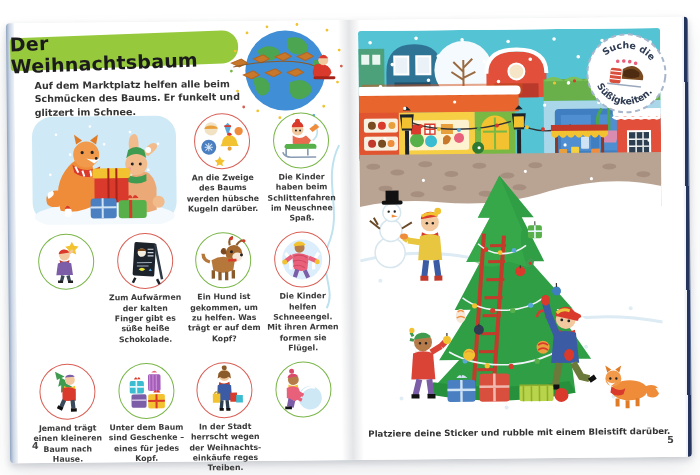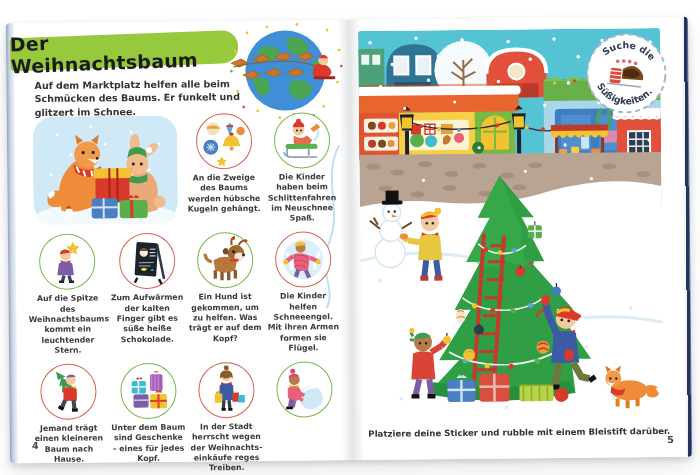--- a/index.html
+++ b/index.html
@@ -181,21 +181,21 @@
               <path d="M33,12 h8" stroke="#d93a2b" stroke-width="2"></path>
             <circle cx="14" cy="37" r="9" fill="#4a7fc1"></circle>
             <path d="M14,32 v10 M9,37 h10 M10,33 l8,8 M18,33 l-8,8" stroke="#cfe3f5" stroke-width="1.2"></path>
             <path d="M30,32 a9,9 0 0 1 18,0 l2,4 h-22z" fill="#f2c230"></path>
             <circle cx="39" cy="39" r="2.5" fill="#e8a03c"></circle>
             <path d="M36,22 q3,-5 6,0 q-3,3 -6,0z" fill="#d93a2b"></path>
             <circle cx="50" cy="18" r="5" fill="#ef8d3c"></circle>
             <path d="M27,48 l2,4 4,1 -3,3 1,4 -4,-2 -4,2 1,-4 -3,-3 4,-1z" fill="#f2c230"></path>
           </svg>
         </div>
-        <figcaption>An die Zweige des Baums werden hübsche Kugeln gehängt.</figcaption>
+        <figcaption>An die Zweige des Baums werden hübsche Kugeln darüber.</figcaption>
       </figure>
 
       <figure class="cell">
         <div class="ring ring-green">
           <svg viewBox="0 0 60 60">
             <path d="M46,10 C52,18 50,26 44,30" stroke="#bfe2ef" stroke-width="2" fill="none"></path>
             <circle cx="26" cy="17" r="7" fill="#f3c9a0"></circle>
             <path d="M19,14 a7,7 0 0 1 14,0z" fill="#d93a2b"></path>
               <circle cx="26" cy="7" r="3" fill="#d93a2b"></circle>
             <circle cx="24" cy="18" r="1.2" fill="#222"></circle>
@@ -215,21 +215,20 @@
             <path d="M37,6 l2.5,5 5.5,1 -4,4 1,5.5 -5,-2.5 -5,2.5 1,-5.5 -4,-4 5.5,-1z" fill="#f2c230"></path>
             <path d="M34,20 l4,-4" stroke="#f3c9a0" stroke-width="3"></path>
             <circle cx="28" cy="22" r="6.5" fill="#f3c9a0"></circle>
             <path d="M21,21 a7,7 0 0 1 13,-2z" fill="#d93a2b"></path>
             <path d="M22,28 q6,4 12,0 l-1,5 -10,0z" fill="#c0392b"></path>
             <path d="M20,32 q8,-4 16,0 l2,14 -20,0z" fill="#7b5ea7"></path>
             <path d="M24,46 l-2,8 4,0 2,-7z M34,46 l2,8 -4,0 -2,-7z" fill="#3a4a5a"></path>
             <path d="M20,54 h6 M32,54 h6" stroke="#222" stroke-width="3"></path>
           </svg>
         </div>
-        <figcaption>Auf die Spitze des Weihnachtsbaums kommt ein leuchtender Stern.</figcaption>
       </figure>
 
       <figure class="cell">
         <div class="ring ring-red">
           <svg viewBox="0 0 60 60">
             <rect x="16" y="8" width="26" height="40" rx="2" fill="#1d232b" transform="rotate(4 29 28)"></rect>
             <path d="M42,10 l8,42" stroke="#2f3a46" stroke-width="3"></path>
             <path d="M18,50 l-3,6 M44,52 l3,6" stroke="#1d232b" stroke-width="3"></path>
             <circle cx="26" cy="20" r="5" fill="#f5efe2"></circle>
               <path d="M21,18 a5,3 0 0 1 10,0z" fill="#7a4a21"></path>

